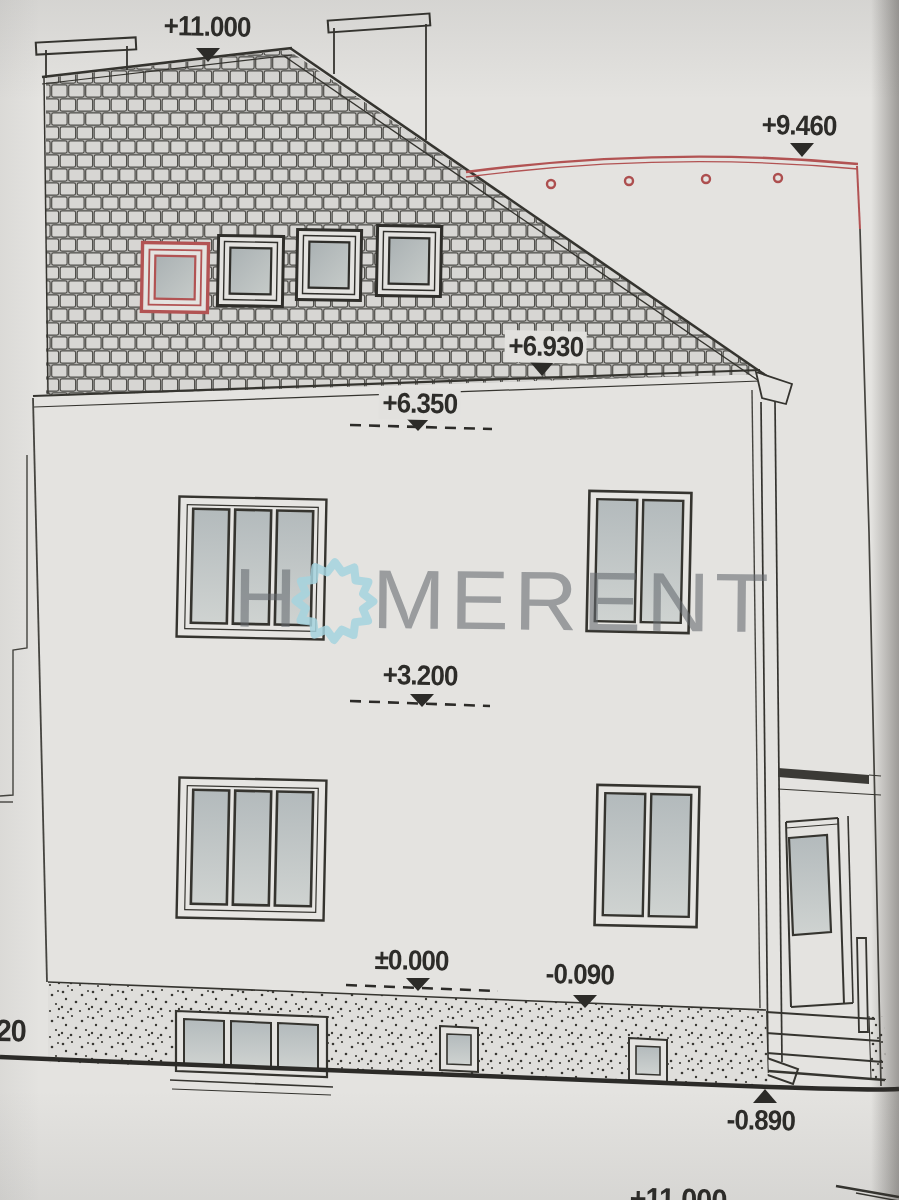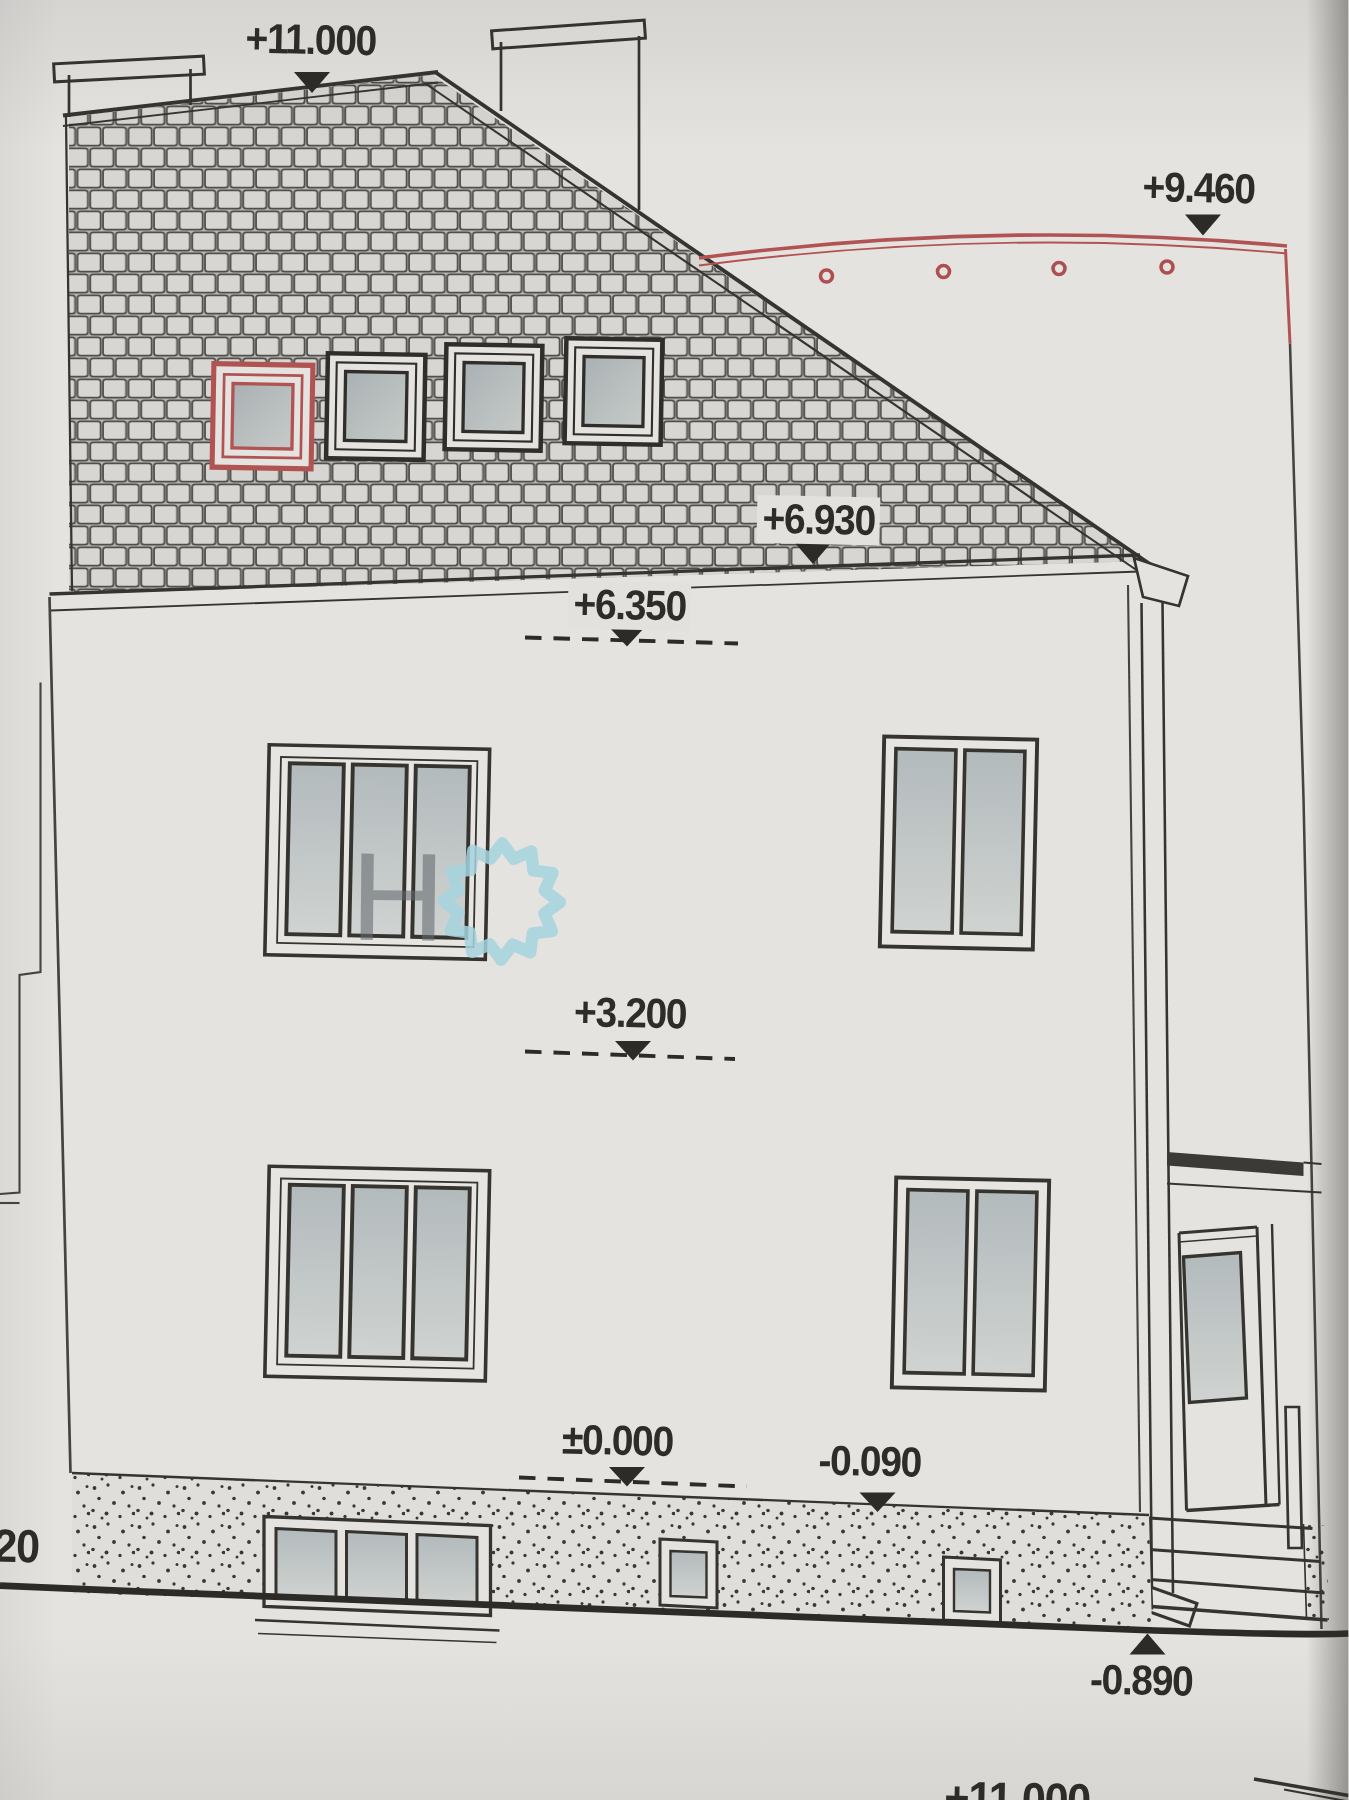--- a/index.html
+++ b/index.html
@@ -256,20 +256,21 @@
 <div class="lvl" style="left:546px;top:958px">-0.090</div>
 <div class="lvl" style="left:727px;top:1104px">-0.890</div>
 <div class="lvl big" style="left:630px;top:1181px">+11.000</div>
 <div class="lvl big" style="left:-4px;top:1013px">20</div>
 
 <div id="watermark">
   <span class="wm-txt">H</span>
   <svg width="96" height="96" viewBox="0 0 94 94">
     <polygon fill="none" stroke="rgba(165,212,222,.85)" stroke-width="8" stroke-linejoin="round" points="85,47 75,54.5 80,66 67.5,67.5 66,80 54.5,75 47,85 39.5,75 28,80 26.5,67.5 14,66 19,54.5 9,47 19,39.5 14,28 26.5,26.5 28,14 39.5,19 47,9 54.5,19 66,14 67.5,26.5 80,28 75,39.5"></polygon>
   </svg>
+  <span class="wm-txt">MERENT</span>
 </div>
 
 <div class="shade" id="shade-right"></div>
 <div class="shade" id="shade-top"></div>
 <div class="shade" id="shade-bottom"></div>
 <div class="shade" id="shade-left"></div>
 
 </div>
 
 </body></html>

